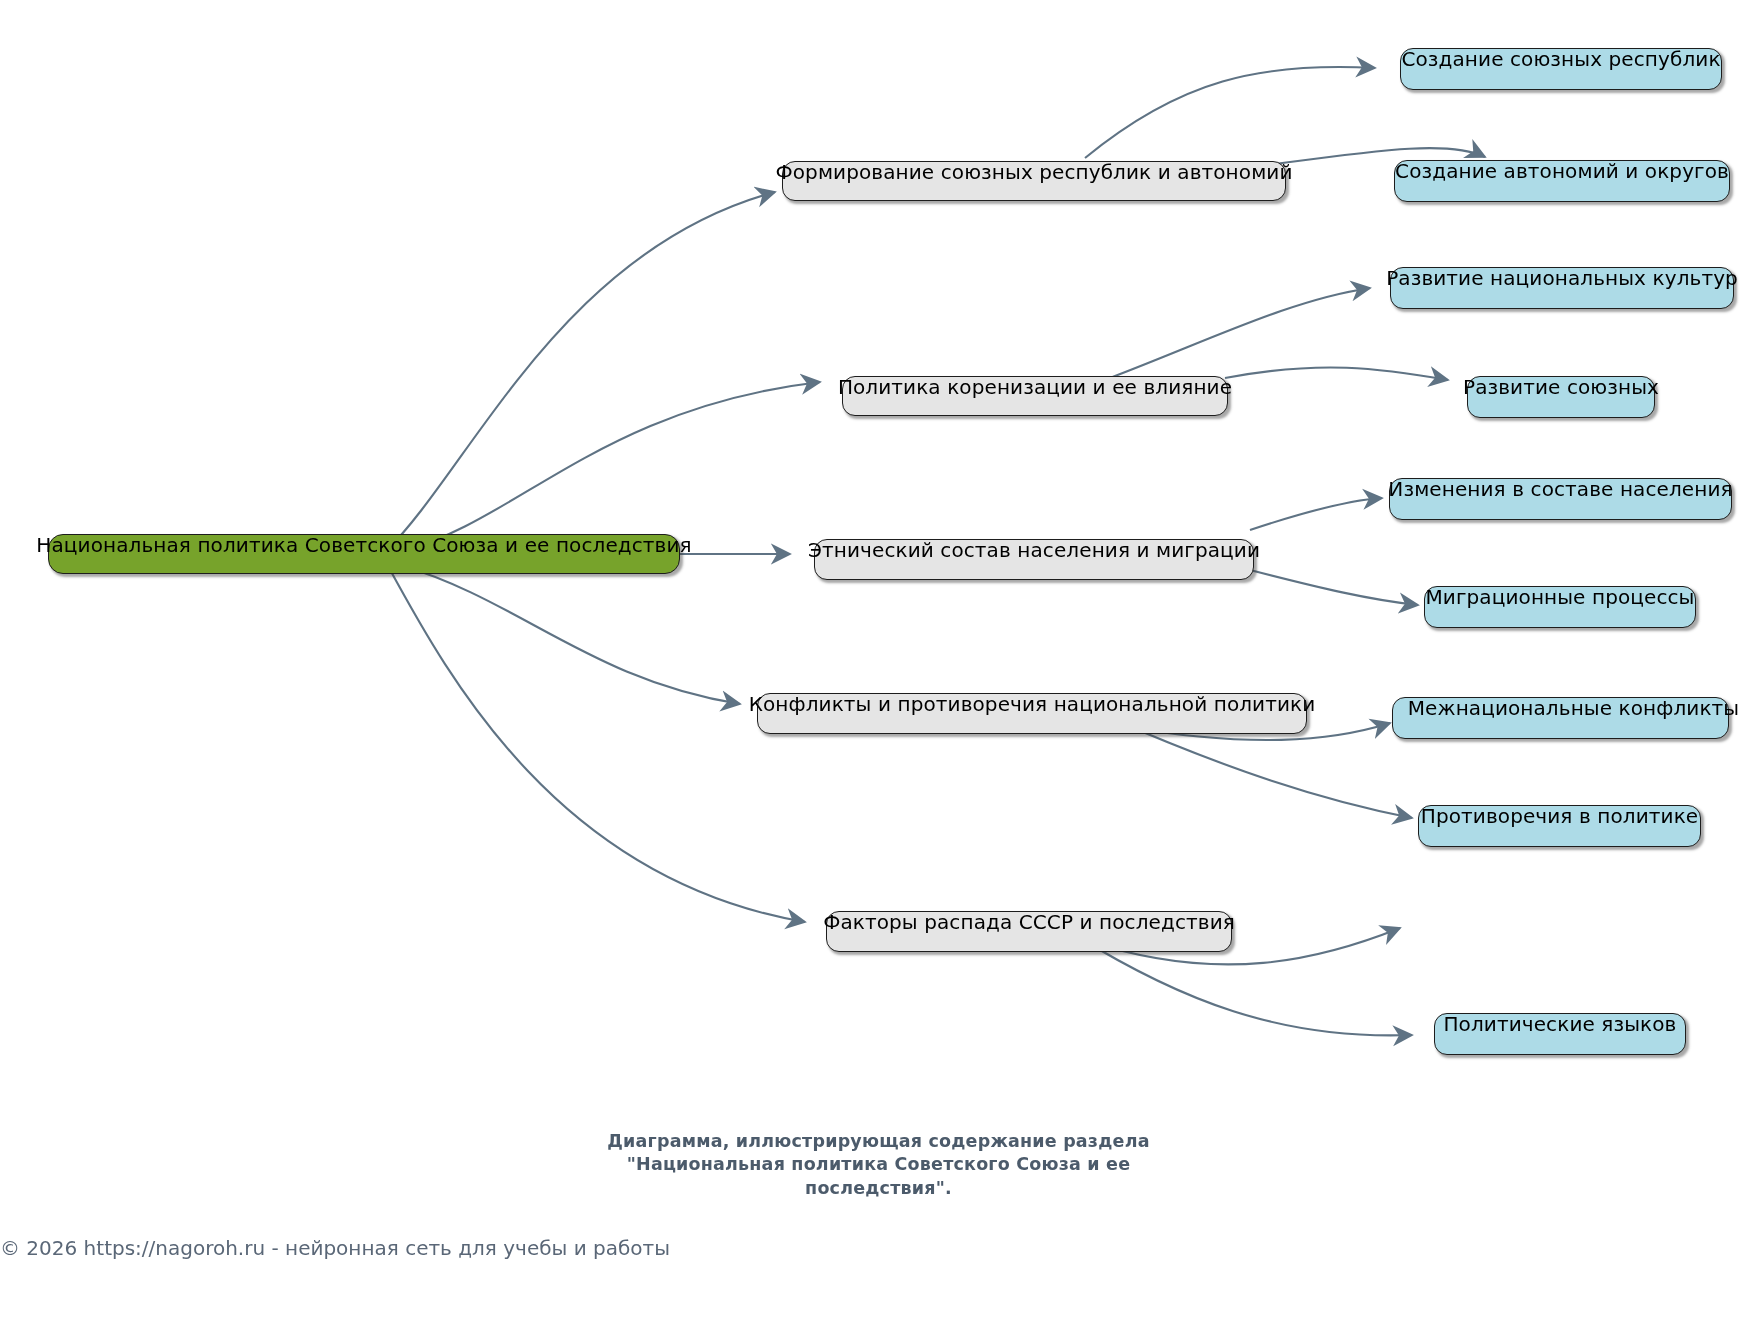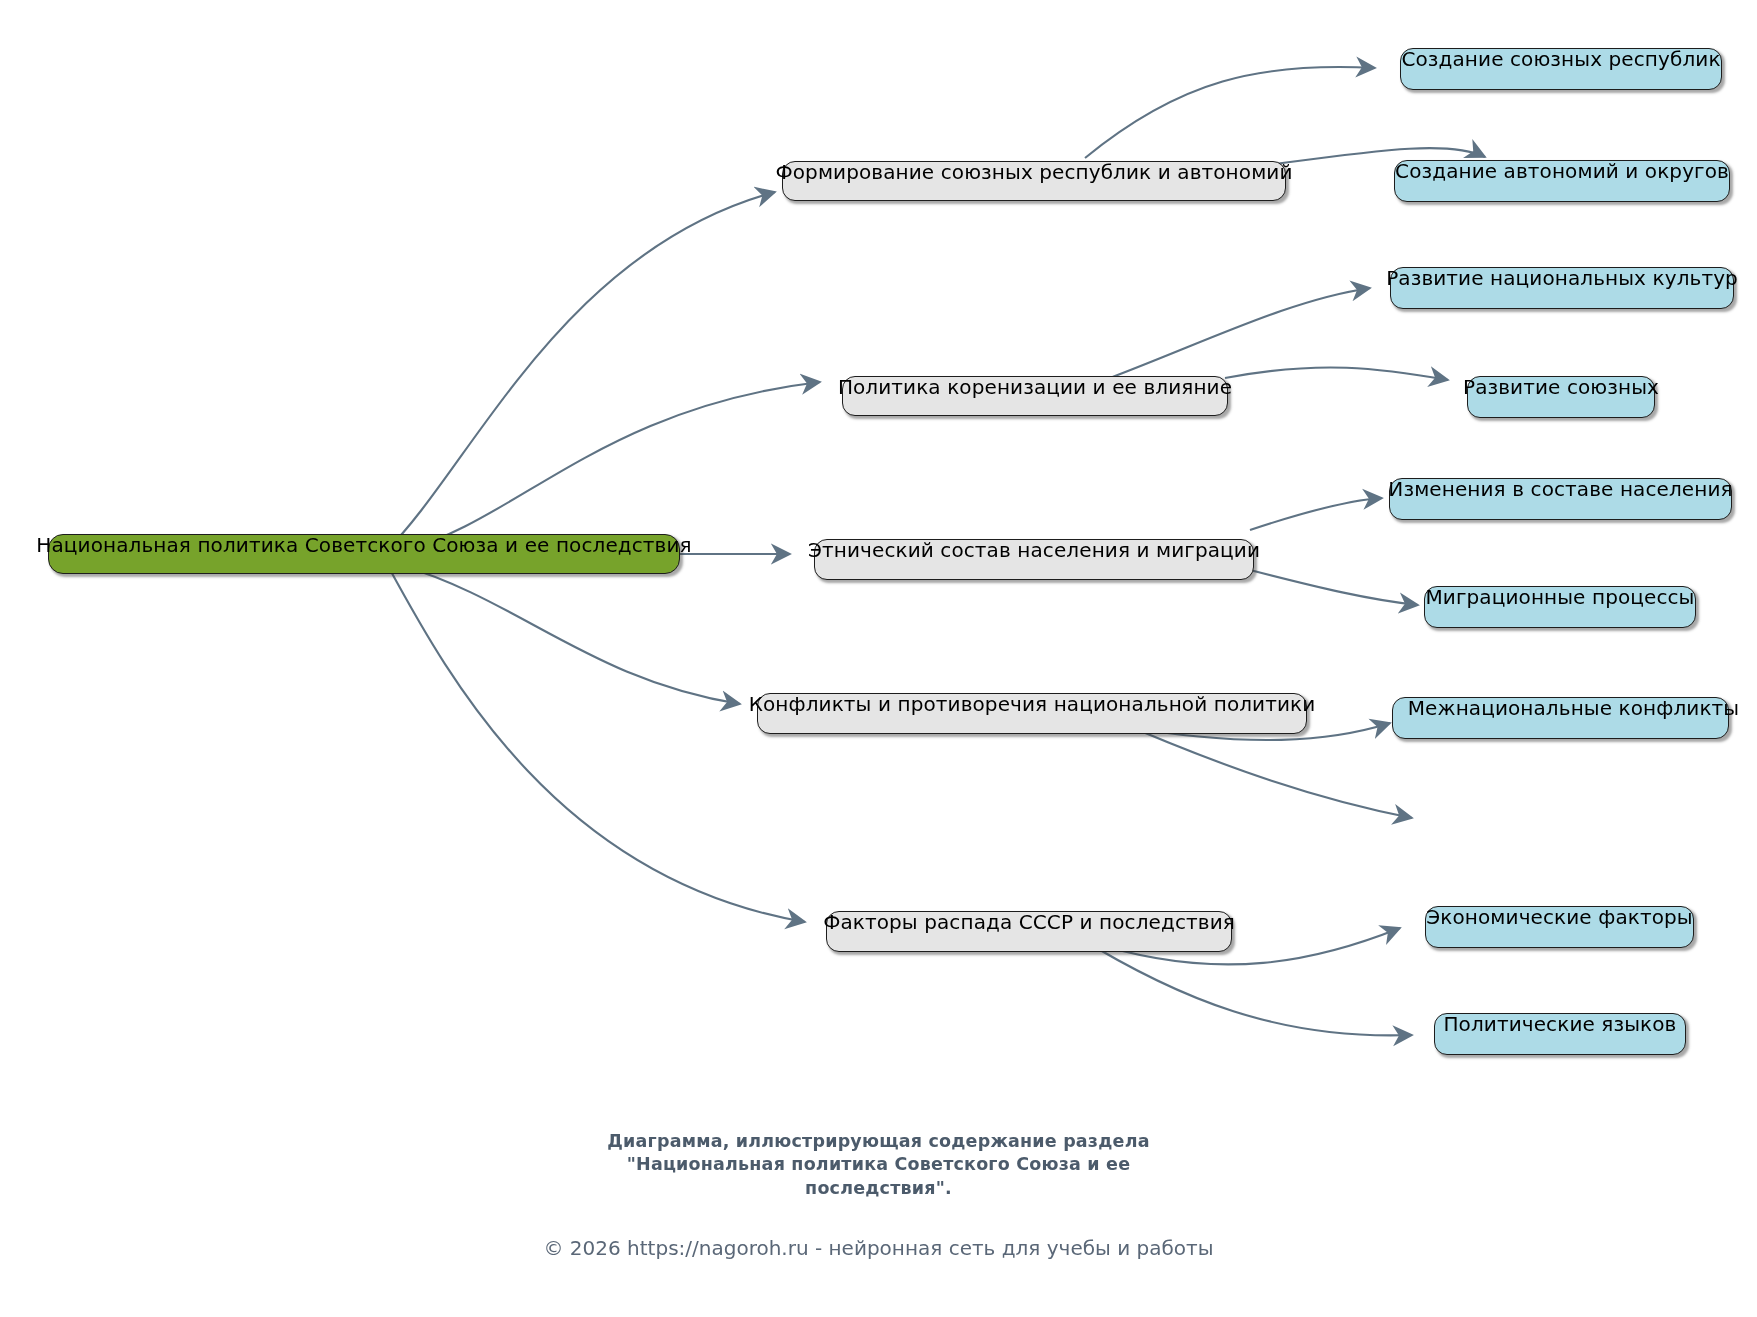--- a/index.html
+++ b/index.html
@@ -74,21 +74,20 @@
     font-size: 16px;
     line-height: 1;
     letter-spacing: -0.5px;
     overflow: hidden;
   }
   #footer {
     position: absolute;
     left: 0;
     top: 1238px;
     width: 1757px;
-    text-align: center;
     color: #5a6777;
     font-size: 20px;
     line-height: 1;
   }
 </style>
 </head>
 <body>
 
 <div id="canvas">
 
@@ -156,26 +155,26 @@
   <div class="node leaf" style="left:1424px; top:586px; width:272px; height:42px;">
     <span>Миграционные процессы</span>
   </div>
 
   <div class="node branch" style="left:757px; top:693px; width:550px; height:41px;">
     <span>Конфликты и противоречия национальной политики</span>
   </div>
   <div class="node leaf" style="left:1392px; top:697px; width:337px; height:42px;padding-left:40px;">
     <span>Межнациональные конфликты</span>
   </div>
+  <div class="node leaf" style="left:1418px; top:805px; width:283px; height:42px;">
+    <span>Противоречия в политике</span>
+  </div>
 
   <div class="node branch" style="left:826px; top:911px; width:406px; height:41px;">
     <span>Факторы распада СССР и последствия</span>
-  </div>
-  <div class="node leaf" style="left:1425px; top:906px; width:269px; height:42px;">
-    <span>Экономические факторы</span>
   </div>
   <div class="node leaf" style="left:1434px; top:1013px; width:252px; height:42px;">
     <span>Политические языков</span>
   </div>
 
   <div id="caption">
     <div>Диаграмма, иллюстрирующая содержание раздела</div>
     <div>"Национальная политика Советского Союза и ее</div>
     <div>последствия".</div>
   </div>

